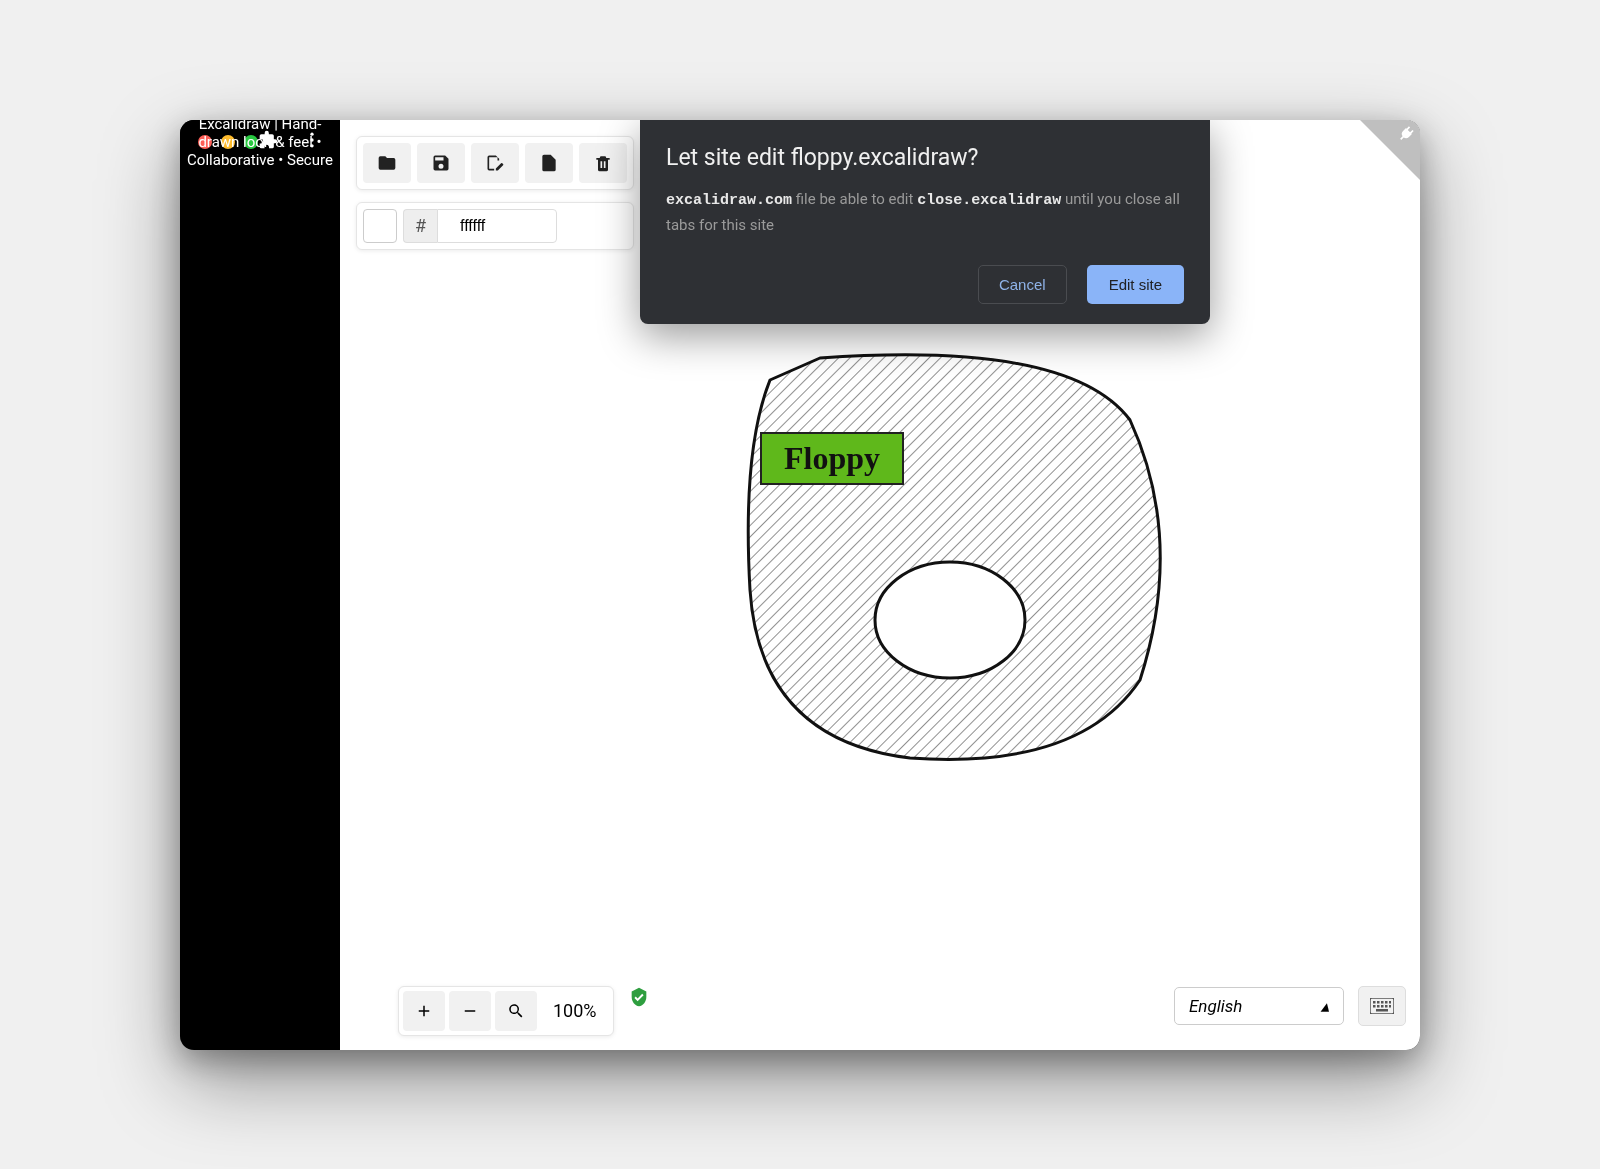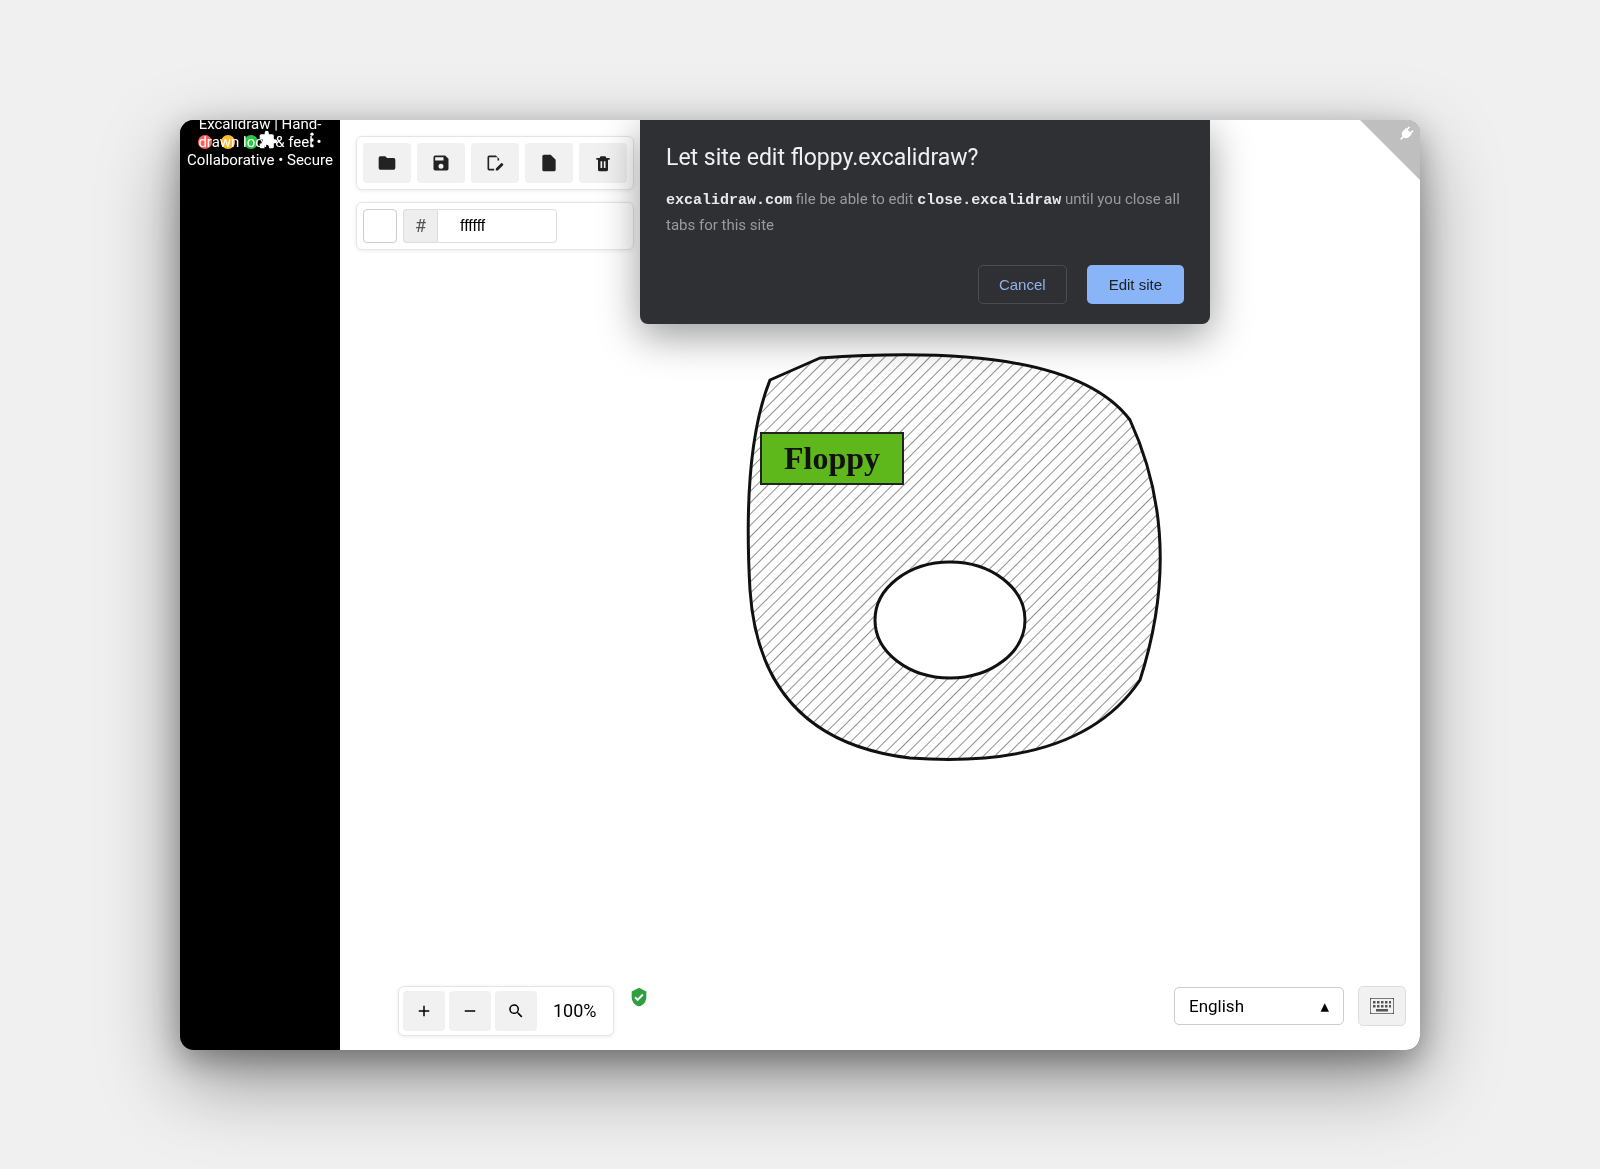--- a/index.html
+++ b/index.html
@@ -263,20 +263,21 @@
     background: #fff;
     border: 1px solid #ccc;
     border-radius: 5px;
     padding: 8px 14px;
     font-size: 17px;
     width: 170px;
     display: flex;
     align-items: center;
     justify-content: space-between;
     cursor: pointer;
+    font-style: italic;
   }
   .kbd-btn {
     width: 48px; height: 40px;
     background: #f1f1f1;
     border: 1px solid #ddd;
     border-radius: 5px;
     display: flex;
     align-items: center;
     justify-content: center;
     cursor: pointer;

